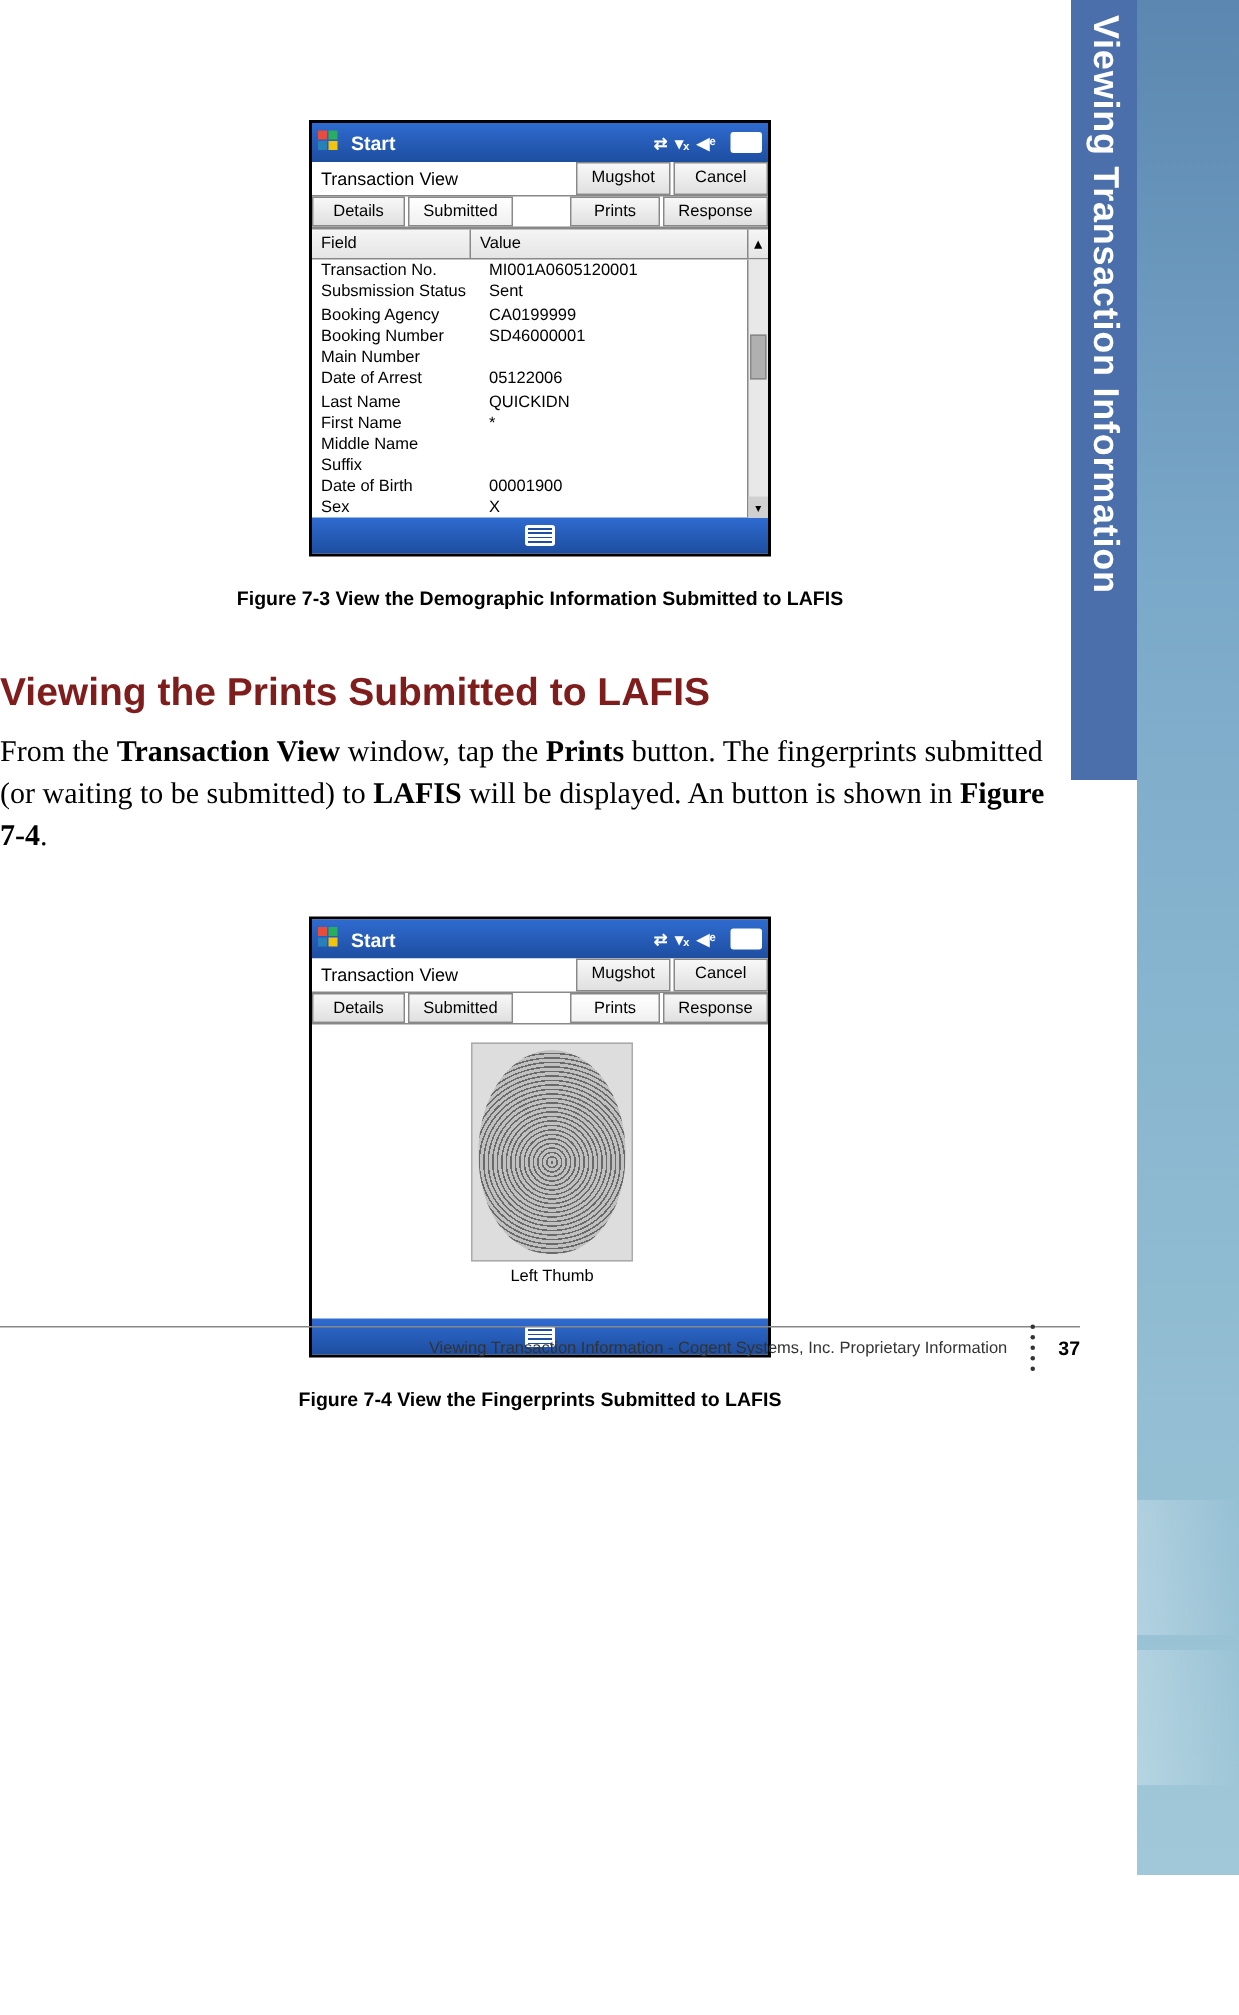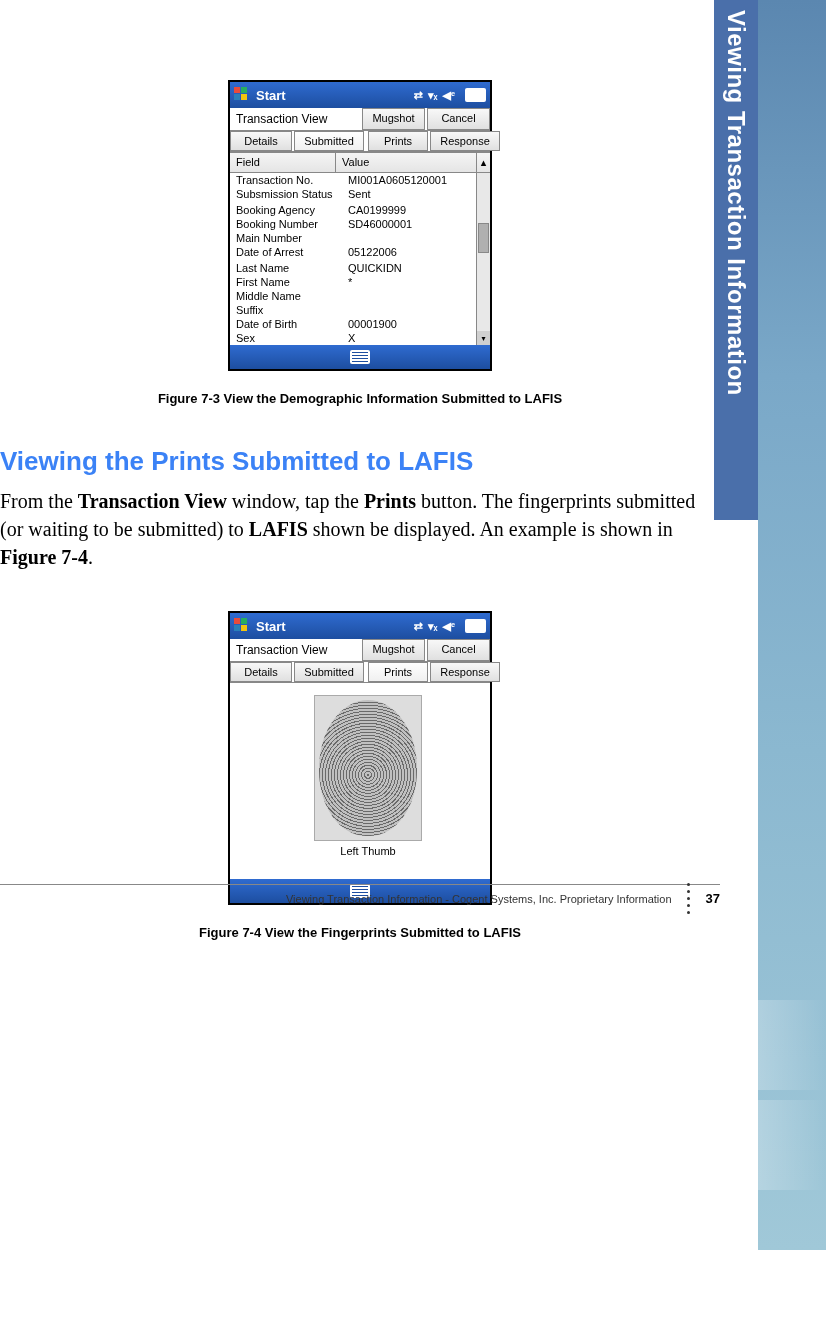--- a/index.html
+++ b/index.html
@@ -43,21 +43,21 @@
     height: 1250px;
     background: linear-gradient(180deg, #5b87b0 0%, #7aa8c8 30%, #8bb8d0 60%, #a0c8d8 100%);
     overflow: hidden;
   }
   .side-image::before { content:""; position:absolute; left:0; bottom:160px; width:68px; height:90px;
     background: linear-gradient(90deg, rgba(255,255,255,0.25), rgba(255,255,255,0)); }
   .side-image::after { content:""; position:absolute; left:0; bottom:60px; width:68px; height:90px;
     background: linear-gradient(90deg, rgba(255,255,255,0.25), rgba(255,255,255,0)); }
 
   .device {
-    width: 264px;
+    width: 308px;
     margin: 40px auto 10px auto;
     border: 2px solid #000;
     background: #fff;
     font-family: Tahoma, Verdana, sans-serif;
     font-size: 11px;
   }
   .titlebar {
     background: linear-gradient(180deg, #2f6bd0 0%, #1d4ea0 100%);
     color: #fff;
     height: 26px;
@@ -104,21 +104,21 @@
   .print .fp { width:108px; height:146px; background:#ddd; border:1px solid #aaa; position:relative; overflow:hidden; }
   .print .fp::before { content:""; position:absolute; inset:4px; border-radius:50% 50% 48% 48%;
     background: repeating-radial-gradient(circle at 50% 55%, #555 0 1px, #bbb 1px 3px); opacity:0.85; }
   .print .lbl { font-size:11px; margin-top:4px; }
 
   .bottom-bar { background: linear-gradient(180deg, #2f6bd0 0%, #1d4ea0 100%); height:24px; display:flex; align-items:center; justify-content:center; }
   .bottom-bar .kbd { width:20px; height:14px; background:#fff; border-radius:2px; position:relative; }
   .bottom-bar .kbd::before { content:""; position:absolute; inset:2px; background:repeating-linear-gradient(0deg,#1d4ea0 0 1px, transparent 1px 3px); }
 
   .caption { text-align:center; font-size:13px; font-weight:bold; margin:20px 0 40px 0; }
-  h2.section { color:#3b82f6; font-size:26px; font-weight:bold; margin:0 0 10px 0; font-family:Arial,sans-serif; }
+  h2.section { color:#7f1d1d; font-size:26px; font-weight:bold; margin:0 0 10px 0; font-family:Arial,sans-serif; }
   p.body { font-size:20px; line-height:1.4; margin:0 20px 10px 0; font-family:"Times New Roman",serif; }
   p.body .b { font-weight:bold; }
 
   .footer-line { position:absolute; bottom:55px; left:0; width:720px; border-top:1px solid #888; }
   .footer { position:absolute; bottom:26px; width:720px; display:flex; justify-content:flex-end; font-size:11px; font-family:Arial; align-items:center; }
   .footer .txt { color:#333; }
   .footer .dots { width:14px; display:flex; flex-direction:column; align-items:center; gap:4px; margin:0 10px; }
   .footer .dots span { width:3px; height:3px; background:#333; border-radius:50%; }
   .footer .pg { font-weight:bold; font-size:13px; }
 </style>
@@ -235,21 +235,21 @@
       </div>
     </div>
     <div class="bottom-bar">
       <div class="kbd"></div>
     </div>
   </div>
   <div class="caption">Figure 7-3 View the Demographic Information Submitted to LAFIS</div>
 
   <h2 class="section">Viewing the Prints Submitted to LAFIS</h2>
   <p class="body">
-    <span>From the </span><span class="b">Transaction View</span><span> window, tap the </span><span class="b">Prints</span><span> button. The fingerprints submitted (or waiting to be submitted) to </span><span class="b">LAFIS</span><span> shown be displayed. An example is shown in </span><span class="b">Figure 7-4</span><span>.</span>
+    <span>From the </span><span class="b">Transaction View</span><span> window, tap the </span><span class="b">Prints</span><span> button. The fingerprints submitted (or waiting to be submitted) to </span><span class="b">LAFIS</span><span> will be displayed. An button is shown in </span><span class="b">Figure 7-4</span><span>.</span>
   </p>
 
   <div class="device">
     <div class="titlebar">
       <div class="flag">
           <span class="f1"></span>
           <span class="f2"></span>
           <span class="f3"></span>
           <span class="f4"></span>
         </div>

